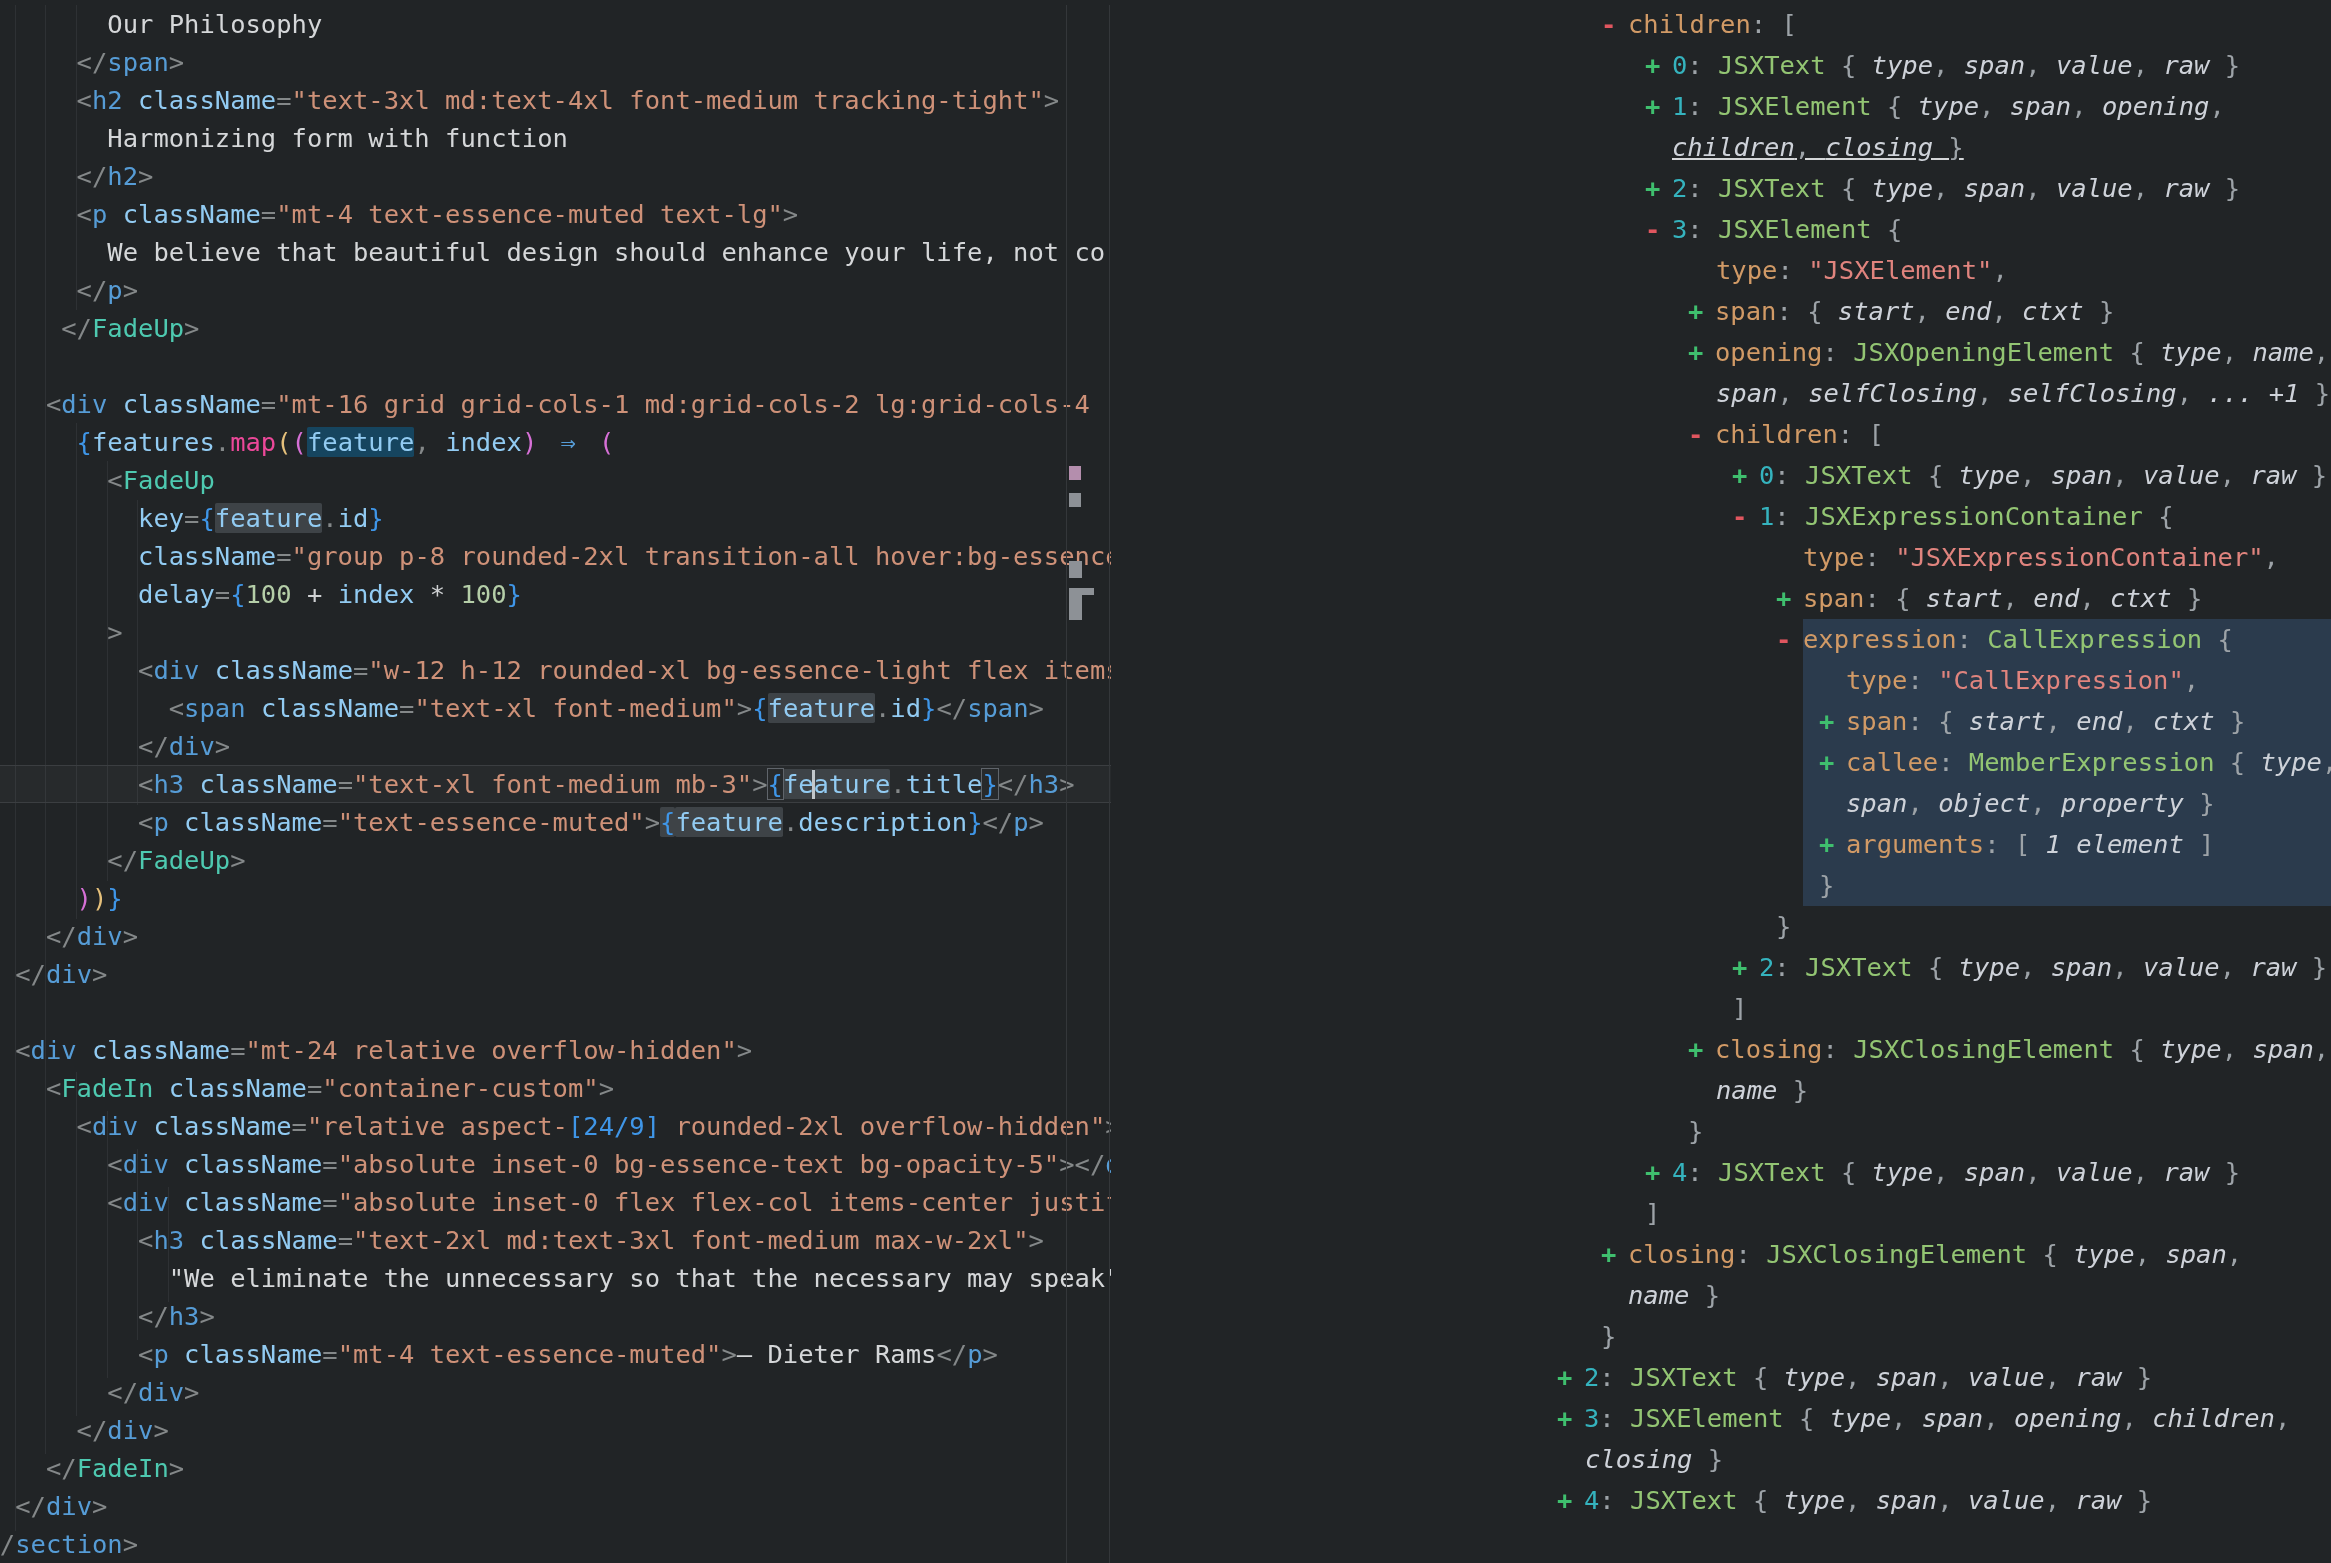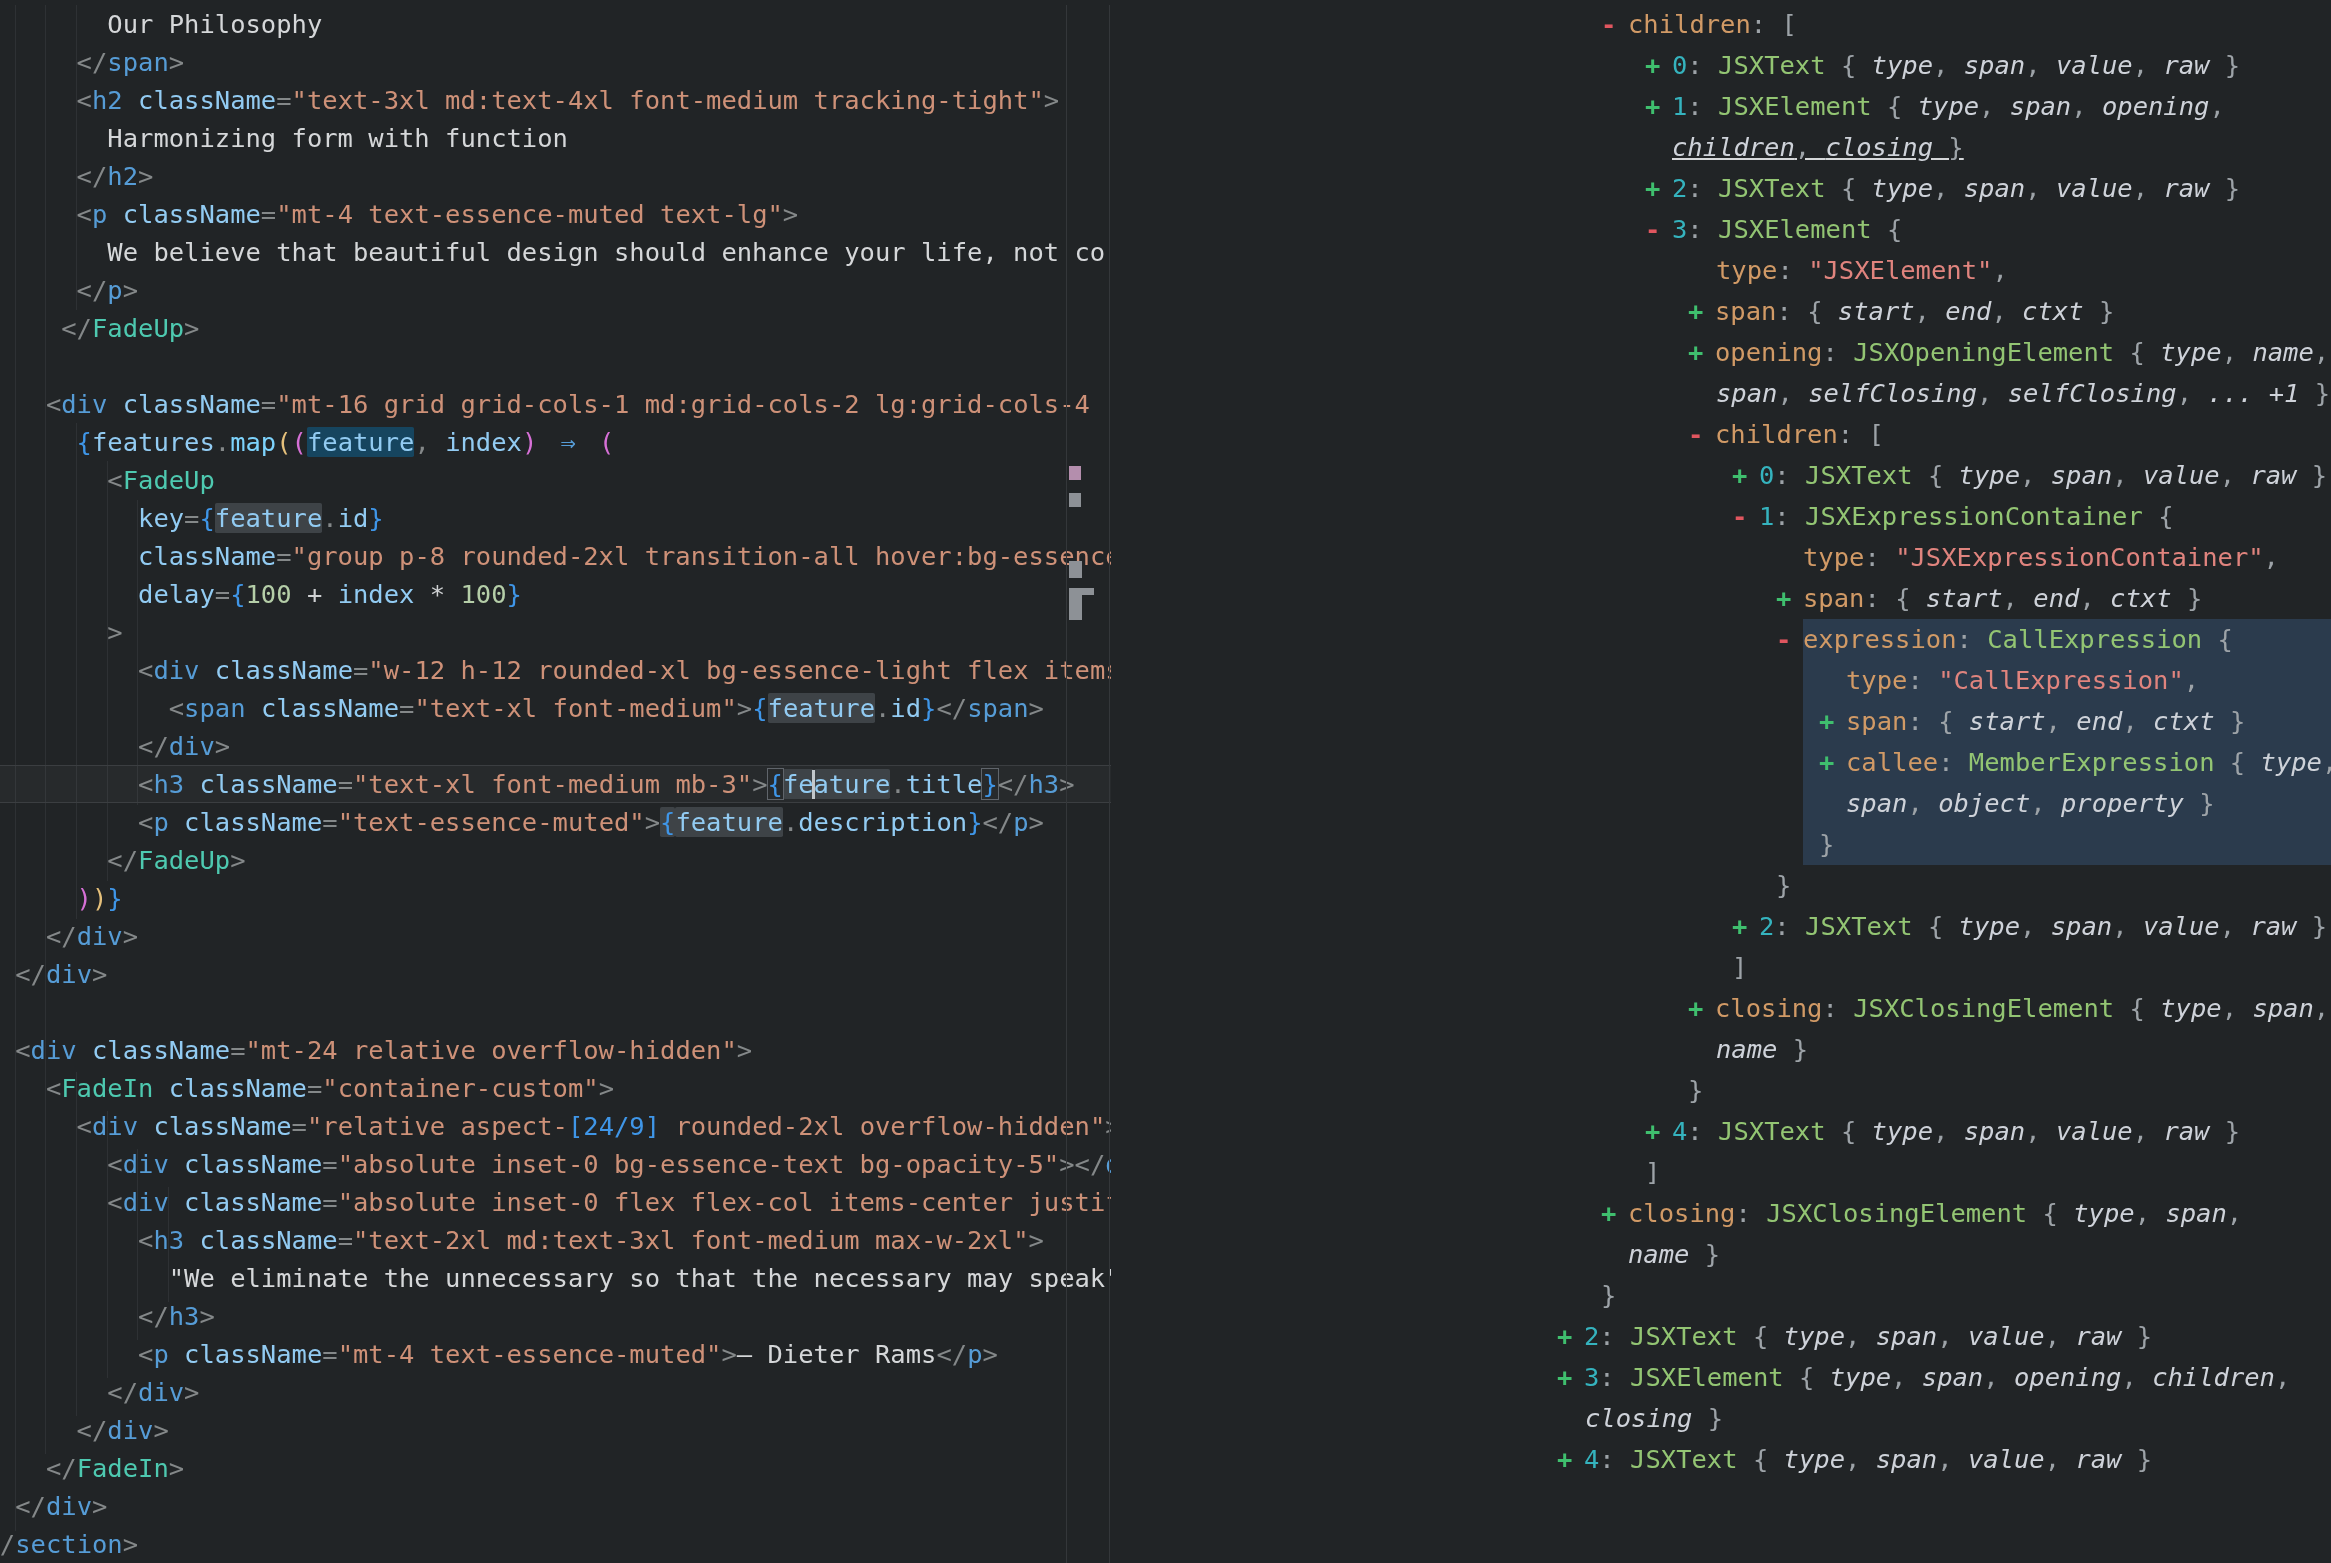--- a/index.html
+++ b/index.html
@@ -9,21 +9,21 @@
   .ln{height:38px;line-height:38px;white-space:pre;font-size:25.5px;color:#d5d7d9;}
   .ln span{white-space:pre;}
   .ln.cur{background:rgba(255,255,255,0.03);box-shadow:inset 0 0.9px 0 #3b3e41, inset 0 -0.9px 0 #3b3e41;}
   .pun{color:#848889;}
   .tag{color:#569CD6;}
   .comp{color:#4EC9B0;}
   .attr{color:#92CBF2;}
   .str{color:#CE9178;}
   .txt{color:#d5d7d9;}
   .num{color:#B5CEA8;}
-  .fn{color:#7dd3fc;}
+  .fn{color:#ec4899;}
   .op{color:#cfd1d3;}
   .var{color:#92CBF2;}
   .bY{color:#E5C07B;}
   .bP{color:#D670D6;}
   .bB{color:#3f96e8;}
   .arr{color:#569CD6;display:inline-block;width:31px;text-align:center;}
   .hlg{background:#3e4347;border-radius:1.8px;}
   .hlb{background:#16455f;border-radius:1.8px;}
   .bx{outline:0.9px solid #60656b;outline-offset:-0.9px;}
   .caret{display:inline-block;width:2.7px;height:29px;background:#c2c7cb;vertical-align:middle;margin:0 -1.4px;position:relative;top:-1.8px;}
@@ -129,20 +129,21 @@
       <div class="trow" style="padding-left: 197px;"><span class="mk minus">-</span><span class="key">children</span><span class="tpun">: [</span></div>
       <div class="trow" style="padding-left: 241px;"><span class="mk plus">+</span><span class="idx">0</span><span class="tpun">: </span><span class="node">JSXText</span><span class="tpun"> { </span><span class="it">type</span><span class="tpun">, </span><span class="it">span</span><span class="tpun">, </span><span class="it">value</span><span class="tpun">, </span><span class="it">raw</span><span class="tpun"> }</span></div>
       <div class="trow" style="padding-left: 241px;"><span class="mk minus">-</span><span class="idx">1</span><span class="tpun">: </span><span class="node">JSXExpressionContainer</span><span class="tpun"> {</span></div>
       <div class="trow" style="padding-left: 312px;"><span class="key">type</span><span class="tpun">: </span><span class="strv">"JSXExpressionContainer"</span><span class="tpun">,</span></div>
       <div class="trow" style="padding-left: 285px;"><span class="mk plus">+</span><span class="key">span</span><span class="tpun">: { </span><span class="it">start</span><span class="tpun">, </span><span class="it">end</span><span class="tpun">, </span><span class="it">ctxt</span><span class="tpun"> }</span></div>
       <div class="trow sel" style="padding-left: 285px;"><span class="mk minus">-</span><span class="key">expression</span><span class="tpun">: </span><span class="node">CallExpression</span><span class="tpun"> {</span></div>
       <div class="trow sel" style="padding-left: 355px;"><span class="key">type</span><span class="tpun">: </span><span class="strv">"CallExpression"</span><span class="tpun">,</span></div>
       <div class="trow sel" style="padding-left: 328px;"><span class="mk plus">+</span><span class="key">span</span><span class="tpun">: { </span><span class="it">start</span><span class="tpun">, </span><span class="it">end</span><span class="tpun">, </span><span class="it">ctxt</span><span class="tpun"> }</span></div>
       <div class="trow sel" style="padding-left: 328px;"><span class="mk plus">+</span><span class="key">callee</span><span class="tpun">: </span><span class="node">MemberExpression</span><span class="tpun"> { </span><span class="it">type</span><span class="tpun">,</span></div>
       <div class="trow sel" style="padding-left: 355px;"><span class="it">span</span><span class="tpun">, </span><span class="it">object</span><span class="tpun">, </span><span class="it">property</span><span class="tpun"> }</span></div>
+      <div class="trow sel" style="padding-left: 328px;"><span class="mk plus">+</span><span class="key">arguments</span><span class="tpun">: [ </span><span class="it">1 element</span><span class="tpun"> ]</span></div>
       <div class="trow sel" style="padding-left: 328px;"><span class="tpun">}</span></div>
       <div class="trow" style="padding-left: 285px;"><span class="tpun">}</span></div>
       <div class="trow" style="padding-left: 241px;"><span class="mk plus">+</span><span class="idx">2</span><span class="tpun">: </span><span class="node">JSXText</span><span class="tpun"> { </span><span class="it">type</span><span class="tpun">, </span><span class="it">span</span><span class="tpun">, </span><span class="it">value</span><span class="tpun">, </span><span class="it">raw</span><span class="tpun"> }</span></div>
       <div class="trow" style="padding-left: 241px;"><span class="tpun">]</span></div>
       <div class="trow" style="padding-left: 197px;"><span class="mk plus">+</span><span class="key">closing</span><span class="tpun">: </span><span class="node">JSXClosingElement</span><span class="tpun"> { </span><span class="it">type</span><span class="tpun">, </span><span class="it">span</span><span class="tpun">,</span></div>
       <div class="trow" style="padding-left: 225px;"><span class="it">name</span><span class="tpun"> }</span></div>
       <div class="trow" style="padding-left: 197px;"><span class="tpun">}</span></div>
       <div class="trow" style="padding-left: 154px;"><span class="mk plus">+</span><span class="idx">4</span><span class="tpun">: </span><span class="node">JSXText</span><span class="tpun"> { </span><span class="it">type</span><span class="tpun">, </span><span class="it">span</span><span class="tpun">, </span><span class="it">value</span><span class="tpun">, </span><span class="it">raw</span><span class="tpun"> }</span></div>
       <div class="trow" style="padding-left: 154px;"><span class="tpun">]</span></div>
       <div class="trow" style="padding-left: 110px;"><span class="mk plus">+</span><span class="key">closing</span><span class="tpun">: </span><span class="node">JSXClosingElement</span><span class="tpun"> { </span><span class="it">type</span><span class="tpun">, </span><span class="it">span</span><span class="tpun">,</span></div>

